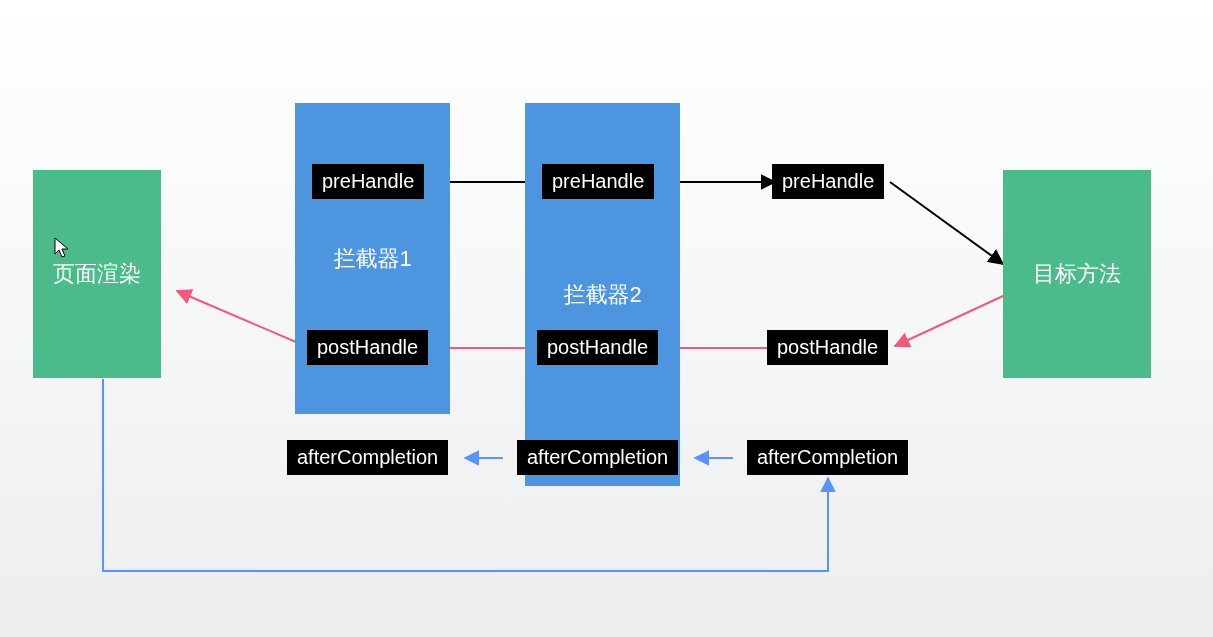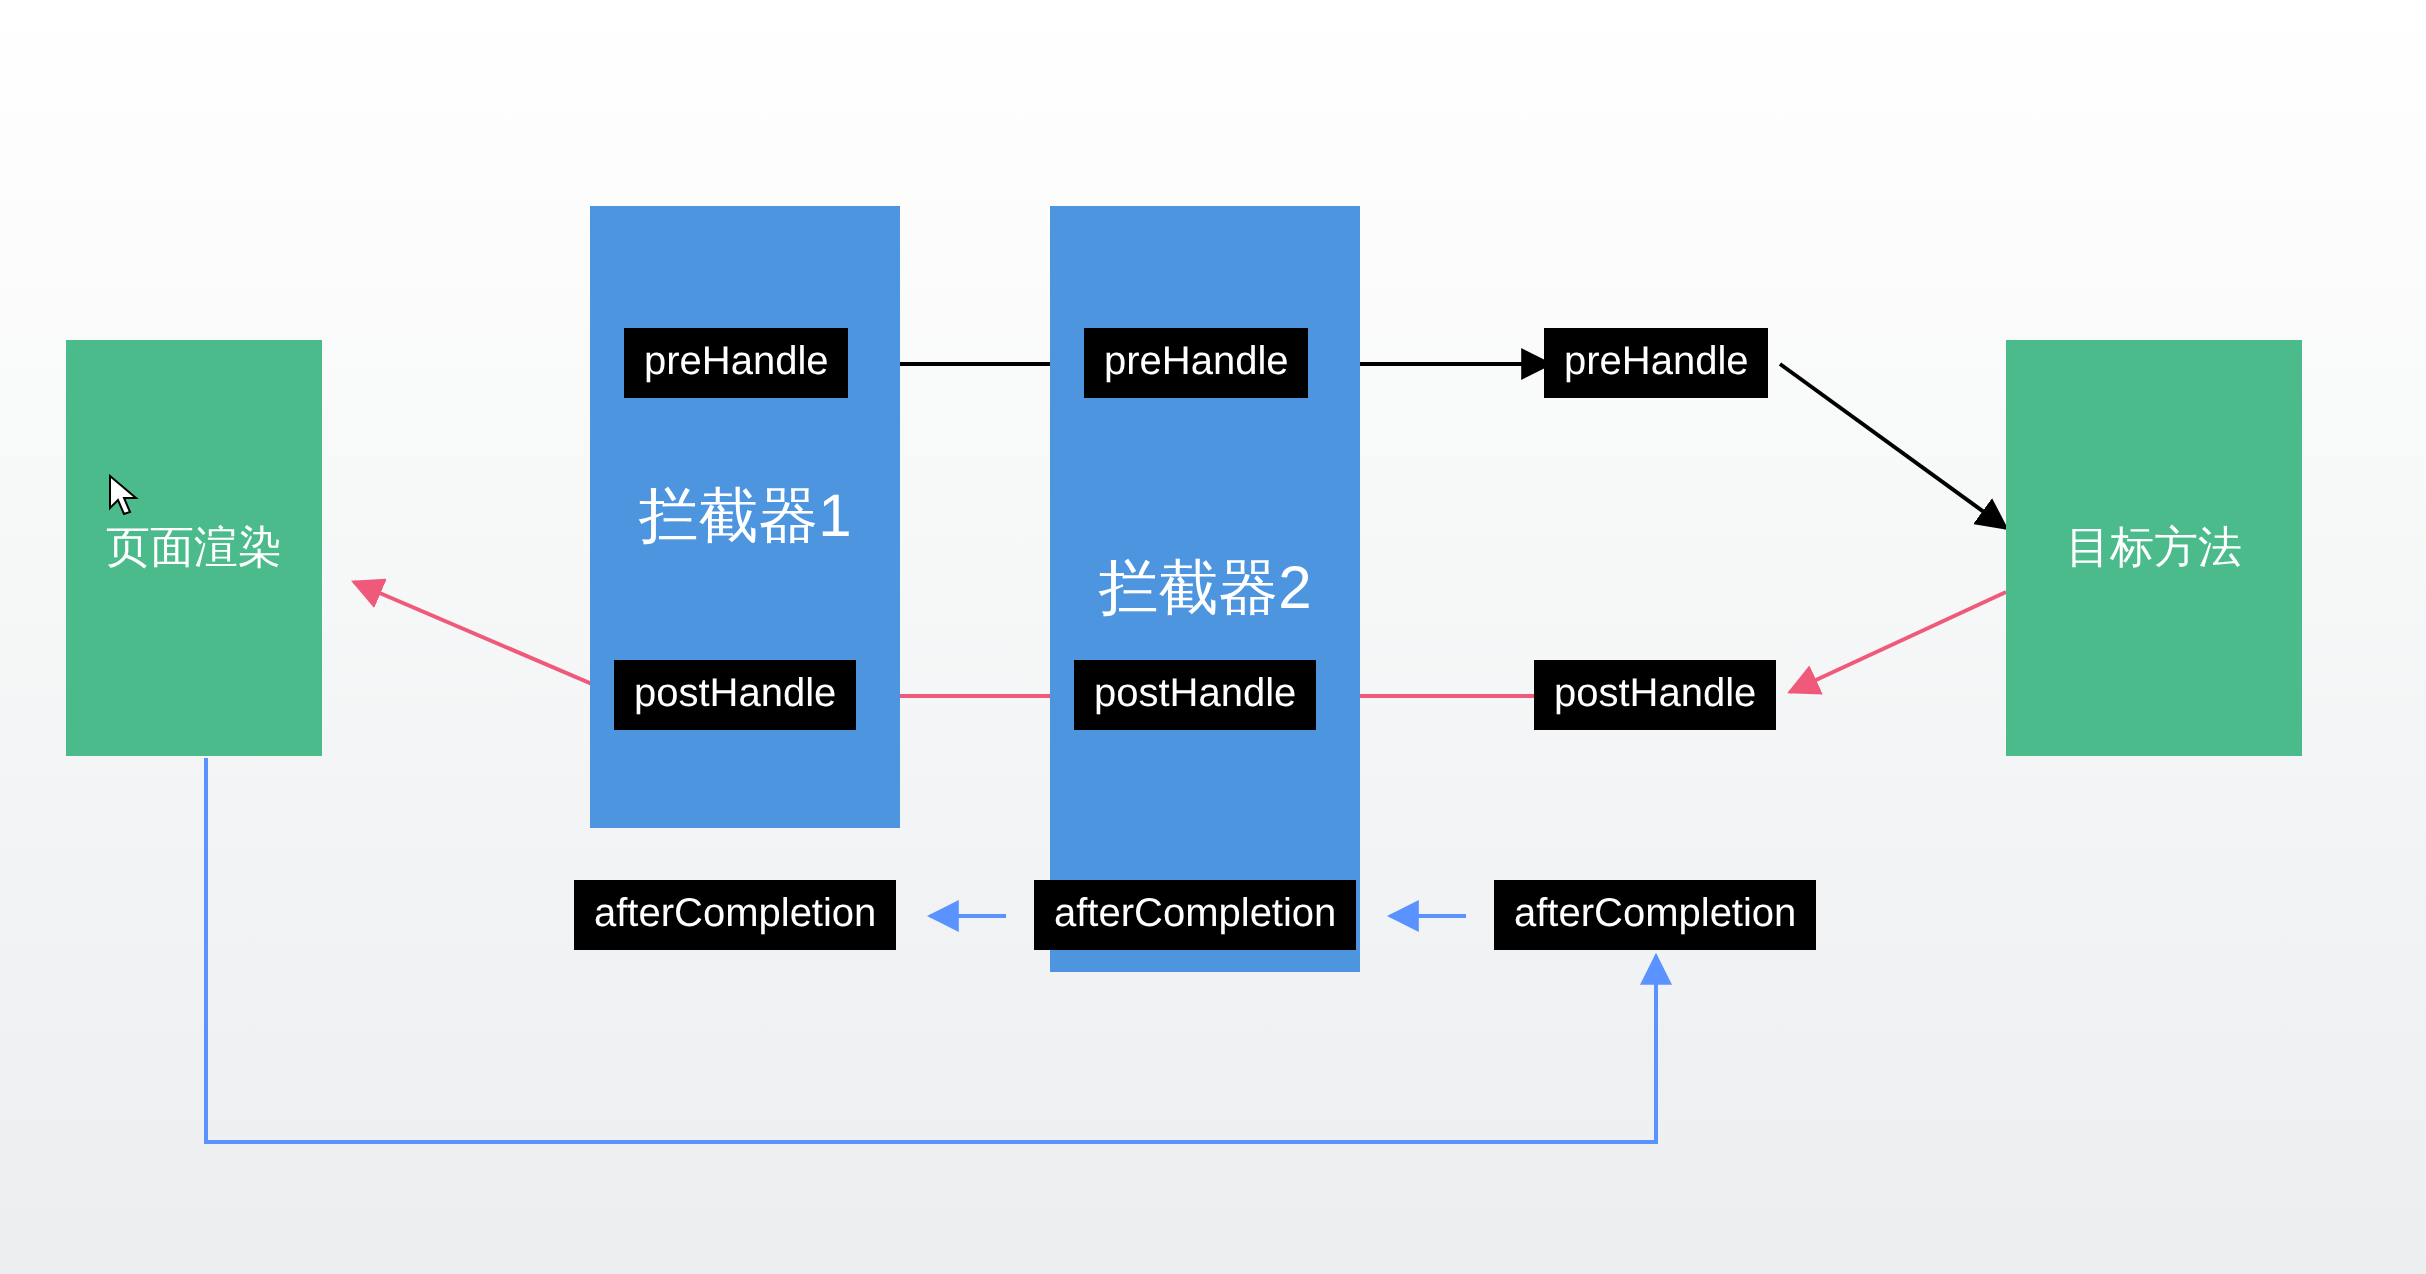--- a/index.html
+++ b/index.html
@@ -35,21 +35,21 @@
     background: #000;
     color: #fff;
     font-size: 20px;
     font-weight: 400;
     white-space: nowrap;
     padding: 6px 10px;
     margin-left: 12px;
   }
   .col-title {
     color: #fff;
-    font-size: 30px;
+    font-size: 22px;
   }
   .end-title {
     color: #fff;
     font-size: 22px;
   }
   svg.arrows {
     position: absolute;
     left: 0; top: 0;
     width: 1213px;
     height: 637px;

